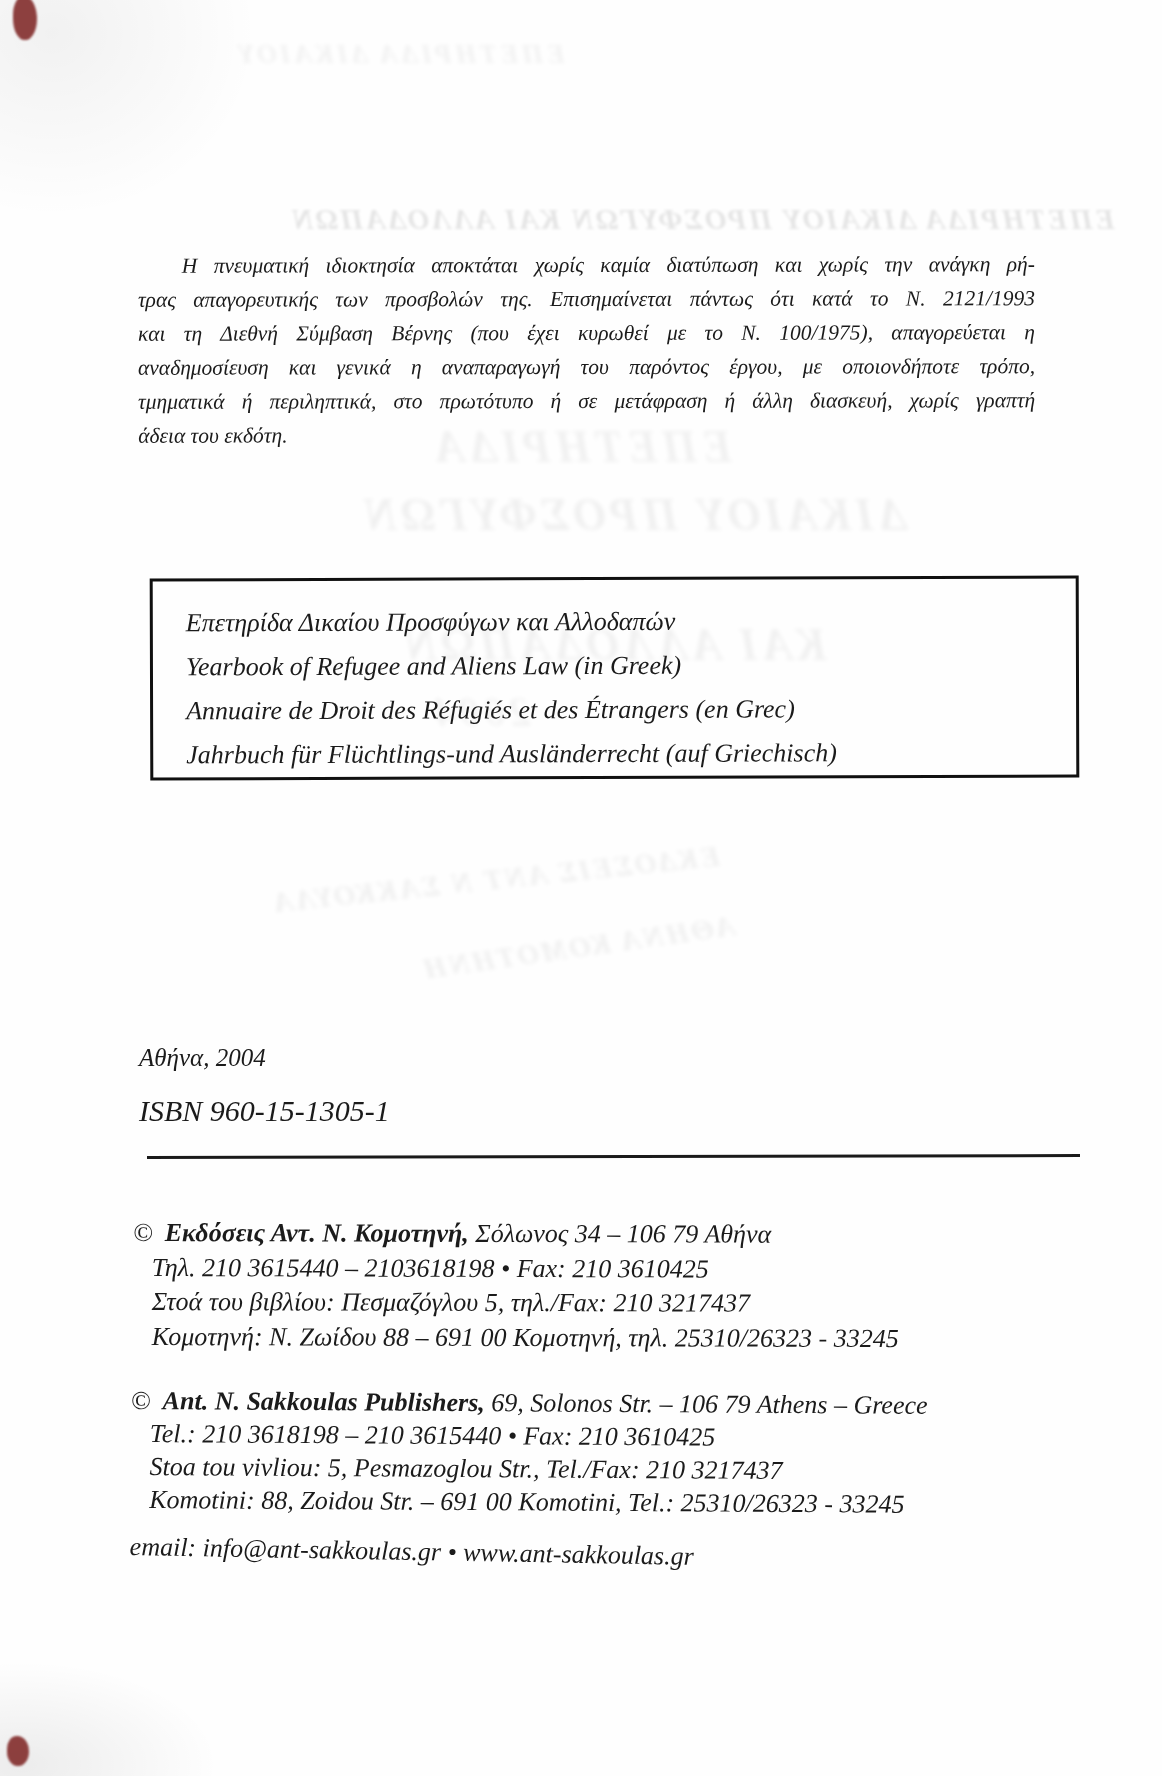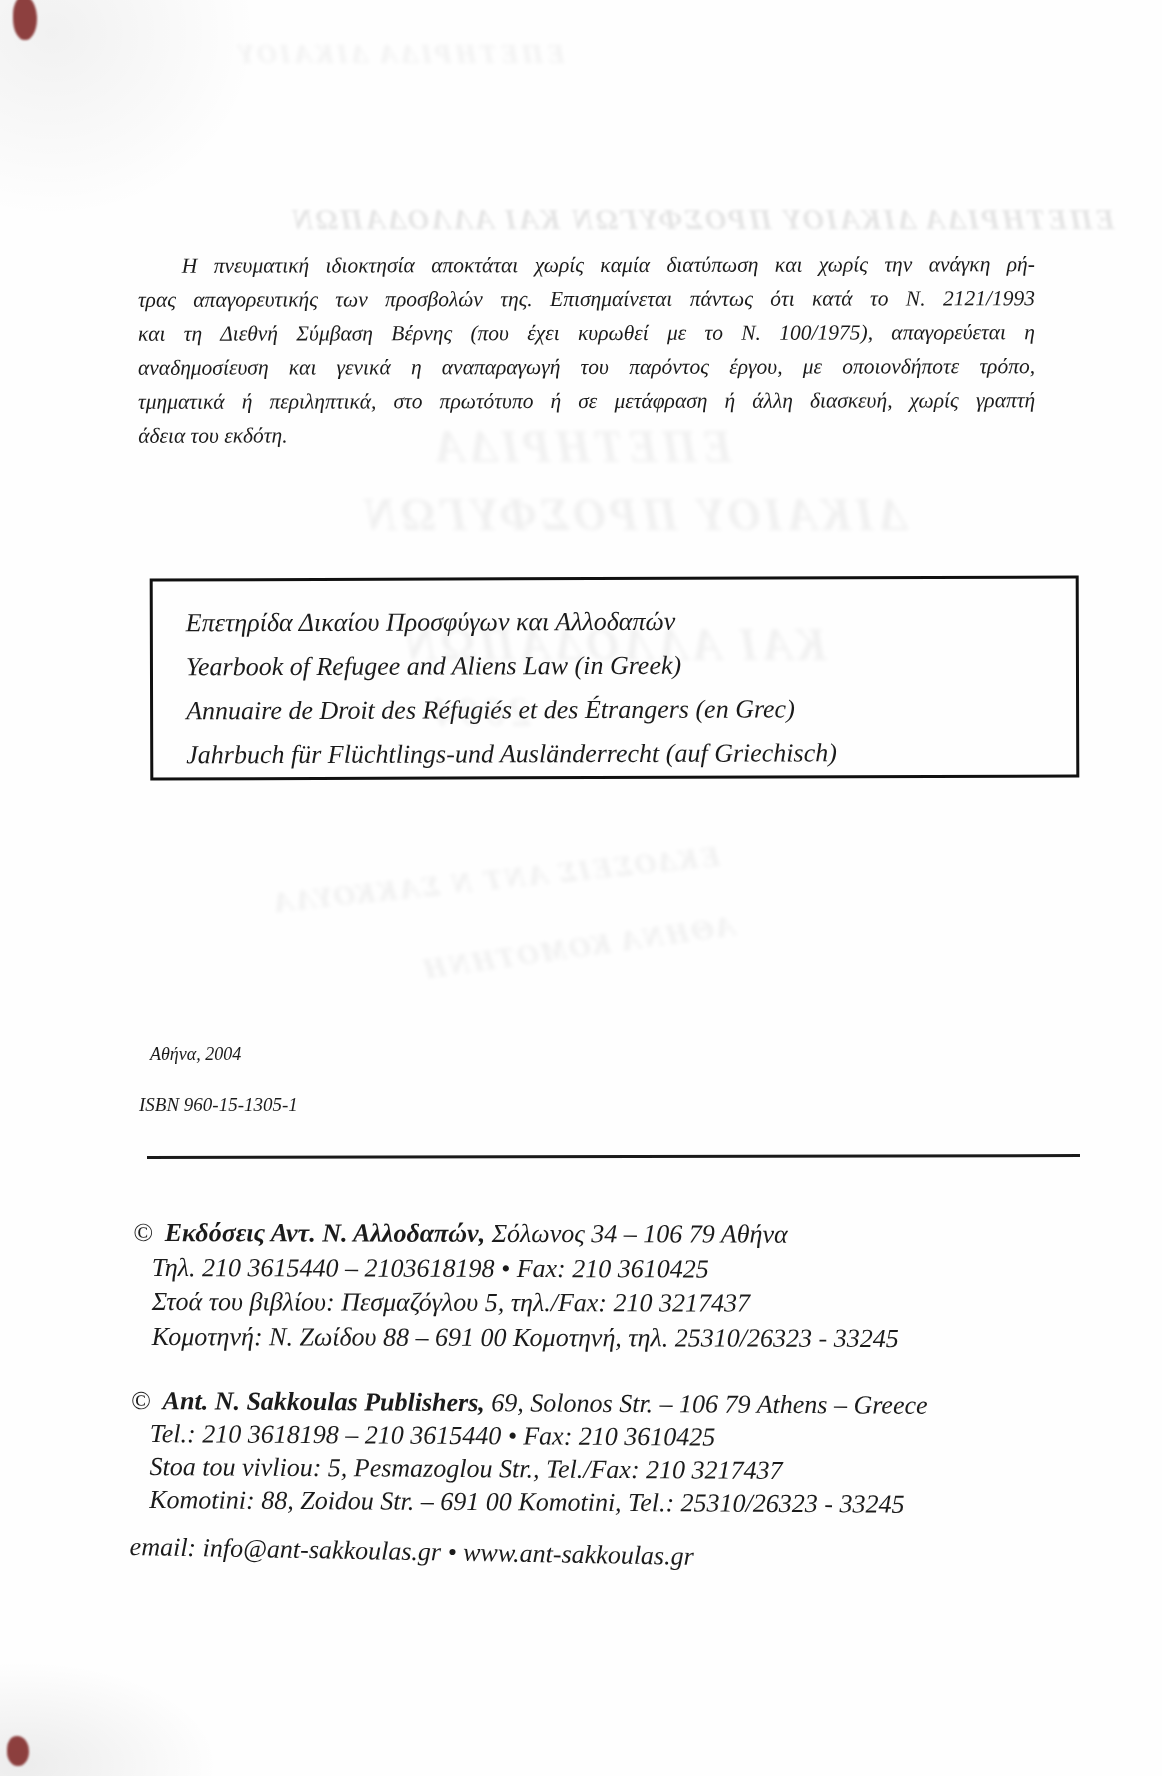--- a/index.html
+++ b/index.html
@@ -38,22 +38,22 @@
     font-size:21.5px;line-height:34px;transform:rotate(-0.1deg);}
   .notice .ln{text-align:justify;text-align-last:justify;}
   .notice .ln.first{text-indent:44px;}
   .notice .ln.last{text-align:left;text-align-last:left;}
   
   .title-box{position:absolute;left:150px;top:577px;width:923px;height:196px;
     border:3px solid #101010;transform:rotate(-0.18deg);background:transparent;}
   .title-box .bt{padding-left:33px;font-size:26px;line-height:44px;}
   .title-box .bt.first{margin-top:20px;}
   
-  .place-year{position:absolute;left:150px;top:1044px;font-size:18px;}
-  .isbn{position:absolute;left:139px;top:1094px;font-size:19px;text-align:right;}
+  .place-year{position:absolute;left:139px;top:1044px;font-size:25px;}
+  .isbn{position:absolute;left:139px;top:1094px;font-size:30px;text-align:right;}
   .rule{position:absolute;left:147px;top:1155px;width:933px;height:3px;
     background:#1a1a1a;transform:rotate(-0.12deg);}
   
   .pub{position:absolute;font-size:26px;}
   .pub .bold{font-weight:700;}
   .pub .cmark{margin-right:12px;}
   .pub .pline.indent{padding-left:19px;}
   .pub-gr{left:133px;top:1216px;width:1000px;line-height:34.5px;transform:rotate(0.15deg);transform-origin:left top;}
   .pub-en{left:131px;top:1384px;width:1010px;line-height:33px;transform:rotate(0.35deg);transform-origin:left top;}
   .email{position:absolute;left:130px;top:1532px;font-size:26px;
@@ -95,21 +95,21 @@
     <div class="bt">Jahrbuch für Flüchtlings-und Ausländerrecht (auf Griechisch)</div>
   </div>
 
   <div class="place-year">Αθήνα, 2004</div>
   <div class="isbn">ISBN 960-15-1305-1</div>
 
   <div class="rule"></div>
 
   <div class="pub pub-gr">
     <div class="pline first">
-      <span class="cmark">©</span><span class="bold">Εκδόσεις Αντ. Ν. Αλλοδαπών,</span><span> Σόλωνος 34 – 106 79 Αθήνα</span>
+      <span class="cmark">©</span><span class="bold">Εκδόσεις Αντ. Ν. Κομοτηνή,</span><span> Σόλωνος 34 – 106 79 Αθήνα</span>
     </div>
     <div class="pline indent">Τηλ. 210 3615440 – 2103618198 • Fax: 210 3610425</div>
     <div class="pline indent">Στοά του βιβλίου: Πεσμαζόγλου 5, τηλ./Fax: 210 3217437</div>
     <div class="pline indent">Κομοτηνή: Ν. Ζωίδου 88 – 691 00 Κομοτηνή, τηλ. 25310/26323 - 33245</div>
   </div>
 
   <div class="pub pub-en">
     <div class="pline first">
       <span class="cmark">©</span><span class="bold">Ant. N. Sakkoulas Publishers,</span><span> 69, Solonos Str. – 106 79 Athens – Greece</span>
     </div>

